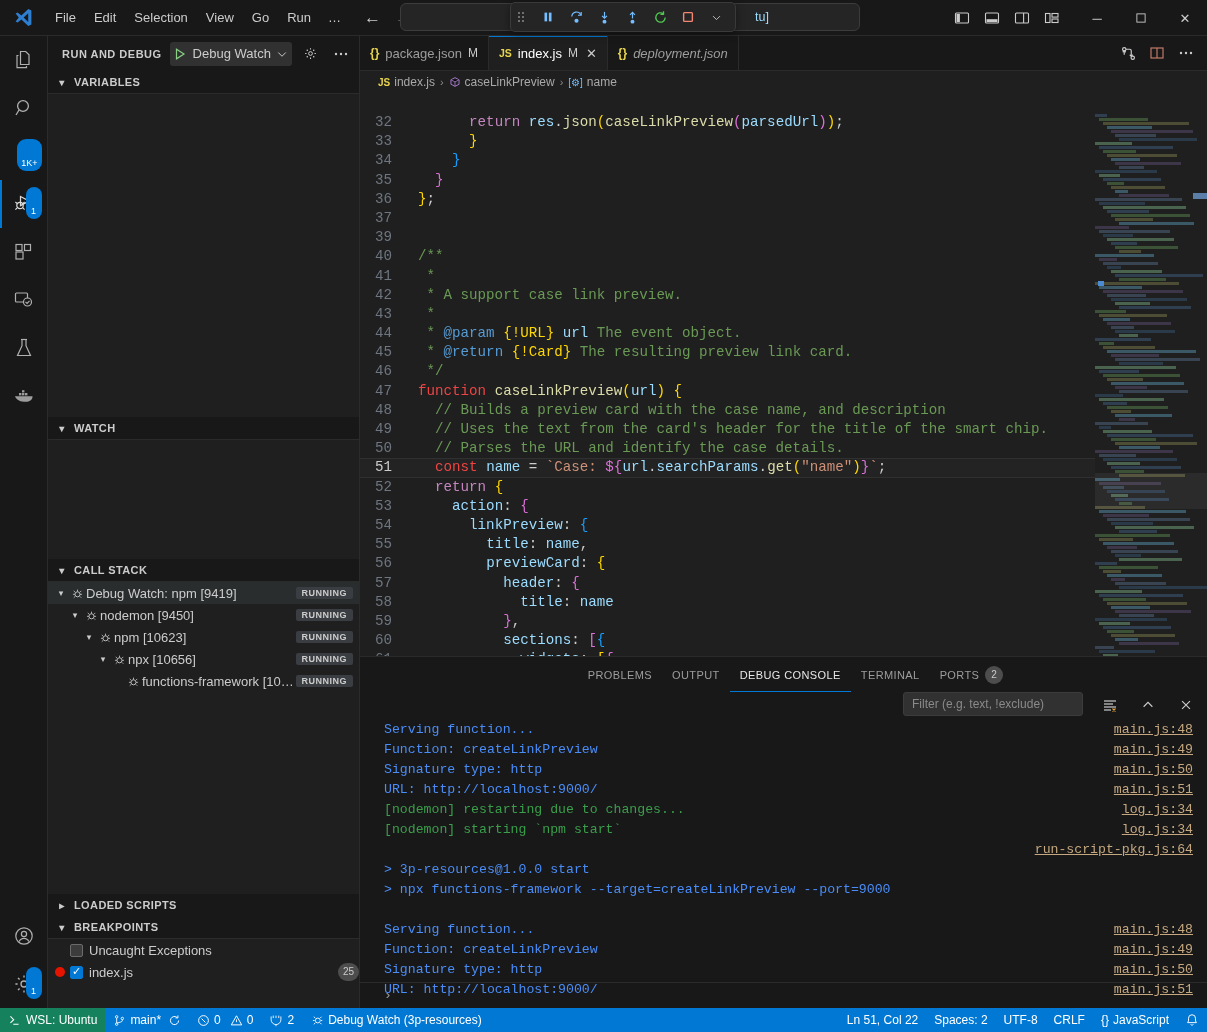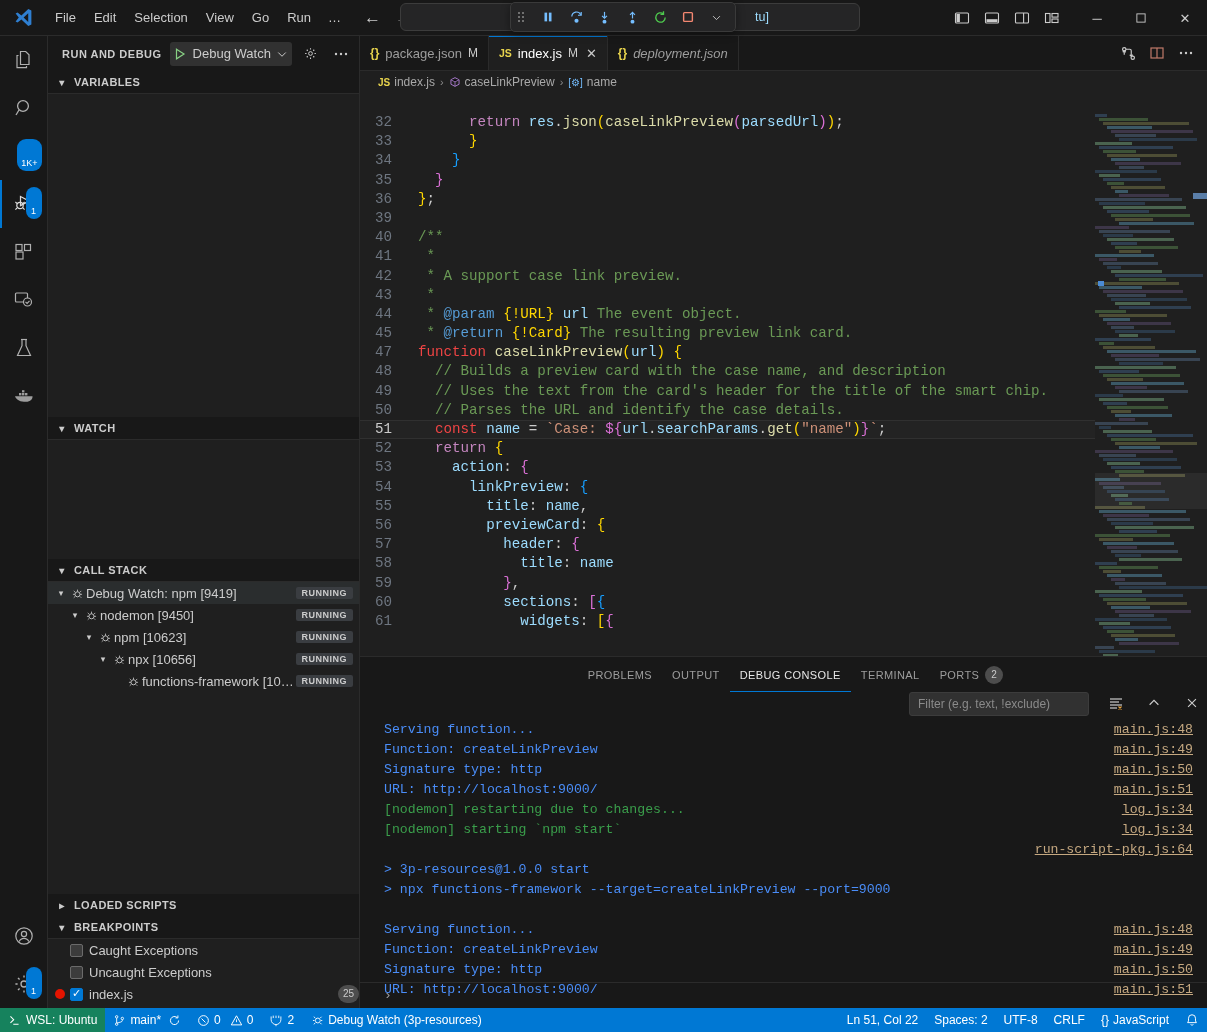--- a/index.html
+++ b/index.html
@@ -126,21 +126,21 @@
 
   
   .panel { height:352px; flex:0 0 352px; background:#181818; border-top:1px solid #2b2b2b;
            display:flex; flex-direction:column; }
   .panel-tabs { height:35px; display:flex; align-items:center; padding-left:24px; gap:0;flex-direction:column; }
   .ptab { font-size:11px; letter-spacing:.4px; color:#9d9d9d; padding:0 10px; height:35px;
           display:flex; align-items:center; gap:6px; }
   .ptab.active { color:#e7e7e7; box-shadow:inset 0 -1px 0 0 #0078d4; }
   .pbadge { background:#4d4d4d; color:#cccccc; font-size:10px; border-radius:9px;
             min-width:18px; height:18px; line-height:18px; text-align:center; padding:0 5px; }
-  .panel-actions { margin-left:auto; display:flex; align-items:flex-start; gap:16px; padding-right:4px; }
+  .panel-actions { margin-left:auto; display:flex; align-items:flex-end; gap:16px; padding-right:10px; }
   .filterbox { width:180px; height:24px; background:#313131; border:1px solid #3c3c3c;
                border-radius:3px; display:flex; align-items:center; padding:0 8px;
                font-size:12px; color:#8a8a8a; }
   .pa { width:22px; height:22px; display:flex; align-items:center; justify-content:center; color:#cccccc; }
 
   .console { flex:1; position:relative; overflow:hidden;
              font-family:"Liberation Mono", monospace; font-size:13.2px; line-height:20px; padding-top:8px; }
   .crow { display:flex; align-items:baseline; padding:0 14px 0 24px; height:20px; }
   .ctext { white-space:pre; }
   .clink { margin-left:auto; color:#c5a880; text-decoration:underline; white-space:pre; }
@@ -481,26 +481,20 @@
 
       <div class="section-head">
         <span class="chev">▾</span>
         <span>BREAKPOINTS</span>
       </div>
       <div class="pane" style="height:70px;">
         <div id="breakpoint-rows">
   <div class="bp-row">
 
     <span class="cb "></span>
-    <span>Caught Exceptions</span>
-
-  </div>
-  <div class="bp-row">
-
-    <span class="cb "></span>
     <span>Uncaught Exceptions</span>
 
   </div>
   <div class="bp-row">
     <span class="bp-dot"></span>
     <span class="cb checked"></span>
     <span>index.js</span>
     <span class="bp-count">25</span>
   </div>
           </div>
@@ -595,20 +589,24 @@
   </div>
   <div class="ln-row ">
     <span class="lnum">35</span>
     <span class="ltext">  <span class="p2">}</span></span>
   </div>
   <div class="ln-row ">
     <span class="lnum">36</span>
     <span class="ltext"><span class="p1">}</span>;</span>
   </div>
   <div class="ln-row ">
+    <span class="lnum">37</span>
+    <span class="ltext">&nbsp;</span>
+  </div>
+  <div class="ln-row ">
     <span class="lnum">39</span>
     <span class="ltext">&nbsp;</span>
   </div>
   <div class="ln-row ">
     <span class="lnum">40</span>
     <span class="ltext"><span class="c">/**</span></span>
   </div>
   <div class="ln-row ">
     <span class="lnum">41</span>
     <span class="ltext"><span class="c"> *</span></span>
@@ -621,20 +619,24 @@
     <span class="lnum">43</span>
     <span class="ltext"><span class="c"> *</span></span>
   </div>
   <div class="ln-row ">
     <span class="lnum">44</span>
     <span class="ltext"><span class="c"> * </span><span class="jd">@param</span><span class="c"> </span><span class="p1">{!URL}</span><span class="c"> </span><span class="v">url</span><span class="c"> The event object.</span></span>
   </div>
   <div class="ln-row ">
     <span class="lnum">45</span>
     <span class="ltext"><span class="c"> * </span><span class="jd">@return</span><span class="c"> </span><span class="p1">{!Card}</span><span class="c"> The resulting preview link card.</span></span>
+  </div>
+  <div class="ln-row ">
+    <span class="lnum">46</span>
+    <span class="ltext"><span class="c"> */</span></span>
   </div>
   <div class="ln-row ">
     <span class="lnum">47</span>
     <span class="ltext"><span class="k">function</span> <span class="fn">caseLinkPreview</span><span class="p1">(</span><span class="v">url</span><span class="p1">)</span> <span class="p1">{</span></span>
   </div>
   <div class="ln-row ">
     <span class="lnum">48</span>
     <span class="ltext">  <span class="c">// Builds a preview card with the case name, and description</span></span>
   </div>
   <div class="ln-row ">

